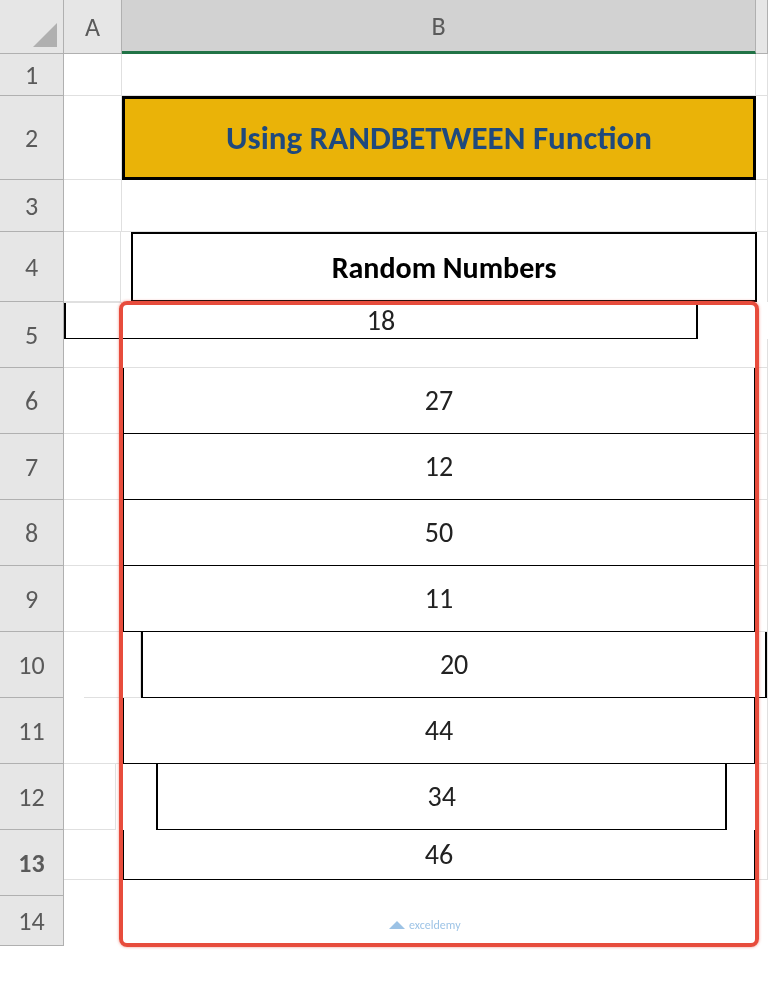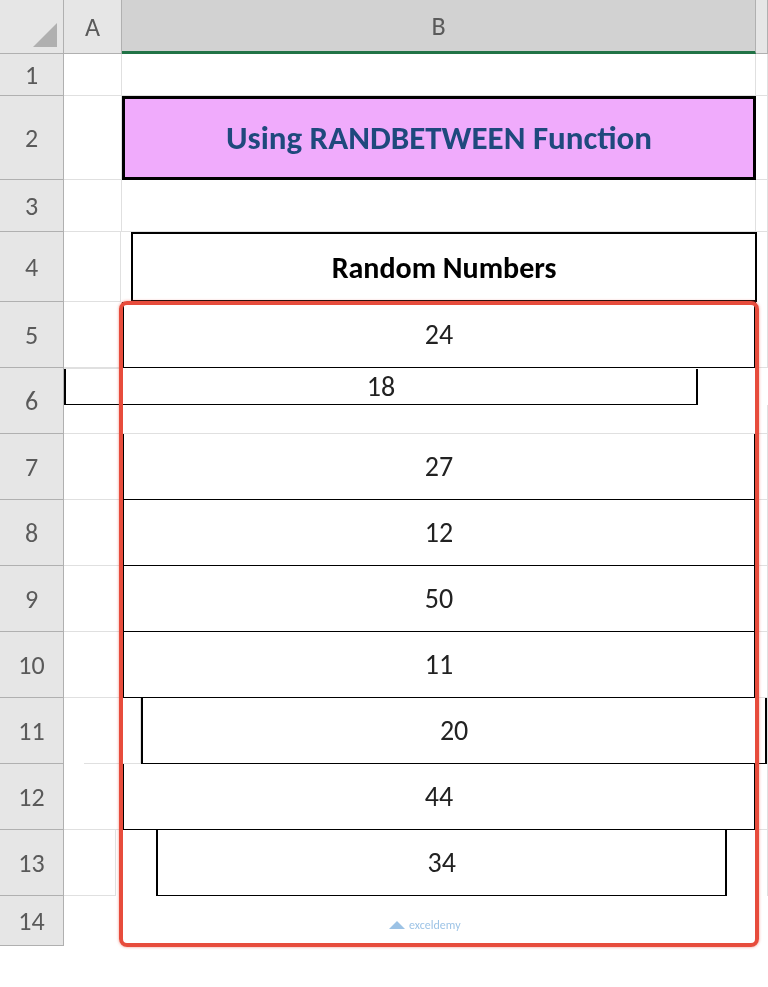--- a/index.html
+++ b/index.html
@@ -90,21 +90,21 @@
     justify-content: center;
     font-size: 28px;
     color: #222;
     background: #fff;
   }
   .cell.A { width: 58px; }
   .cell.B { width: 634px; }
   .cell.rest { flex:1; }
 
   .title-cell {
-    background: #f0abfc;
+    background: #eab308;
     border: 3px solid #000;
     font-weight: bold;
     color: #1f497d;
     font-size: 33px;
   }
   .header-cell {
     border: 2px solid #000;
     font-weight: bold;
     font-size: 30px;
     color: #000;
@@ -159,21 +159,21 @@
       <div class="row-header" style="height: 52px;">3</div>
       <div class="row-header" style="height: 70px;">4</div>
       <div class="row-header" style="height: 66px;">5</div>
       <div class="row-header" style="height: 66px;">6</div>
       <div class="row-header" style="height: 66px;">7</div>
       <div class="row-header" style="height: 66px;">8</div>
       <div class="row-header" style="height: 66px;">9</div>
       <div class="row-header" style="height: 66px;">10</div>
       <div class="row-header" style="height: 66px;">11</div>
       <div class="row-header" style="height: 66px;">12</div>
-      <div class="row-header" style="height: 66px;">13</div>
+      <div class="row-header" style="height: 66px; font-weight: bold;">13</div>
       <div class="row-header" style="height: 50px;">14</div>
     </div>
 
   <div class="grid" id="grid">
       <div class="row" style="height: 42px;">
         <div class="cell A"></div>
         <div class="cell B"></div>
         <div class="cell rest"></div>
       </div>
       <div class="row" style="height: 84px;">
@@ -184,25 +184,20 @@
       <div class="row" style="height: 52px;">
         <div class="cell A"></div>
         <div class="cell B"></div>
         <div class="cell rest"></div>
       </div>
       <div class="row" style="height: 70px; gap: 10px;">
         <div class="cell A"></div>
         <div class="cell B header-cell">Random Numbers</div>
         <div class="cell rest"></div>
       </div>
-      <div class="row" style="height: 66px;">
-        <div class="cell A"></div>
-        <div class="cell B data-cell" style="border-top: none;">24</div>
-        <div class="cell rest"></div>
-      </div>
       <div class="row" style="height: 66px; flex-direction: column;">
         <div class="cell A"></div>
         <div class="cell B data-cell" style="border-top: none;">18</div>
         <div class="cell rest"></div>
       </div>
       <div class="row" style="height: 66px;">
         <div class="cell A"></div>
         <div class="cell B data-cell" style="border-top: none;">27</div>
         <div class="cell rest"></div>
       </div>
@@ -227,20 +222,25 @@
         <div class="cell rest"></div>
       </div>
       <div class="row" style="height: 66px;">
         <div class="cell A"></div>
         <div class="cell B data-cell" style="border-top: none;">44</div>
         <div class="cell rest"></div>
       </div>
       <div class="row" style="height: 66px; gap: 40px;">
         <div class="cell A"></div>
         <div class="cell B data-cell" style="border-top: none;">34</div>
+        <div class="cell rest"></div>
+      </div>
+      <div class="row" style="height: 50px;">
+        <div class="cell A"></div>
+        <div class="cell B data-cell" style="border-top: none; overflow: hidden;">46</div>
         <div class="cell rest"></div>
       </div>
     </div>
 
   <div class="red-box" id="red-box" style="left: 119px; top: 301px; width: 640px; height: 646px;"></div>
 
   <div class="watermark" id="wm" style="left: 389px; top: 918px;">
     <span class="hut"></span>
     <span>exceldemy</span>
   </div>

